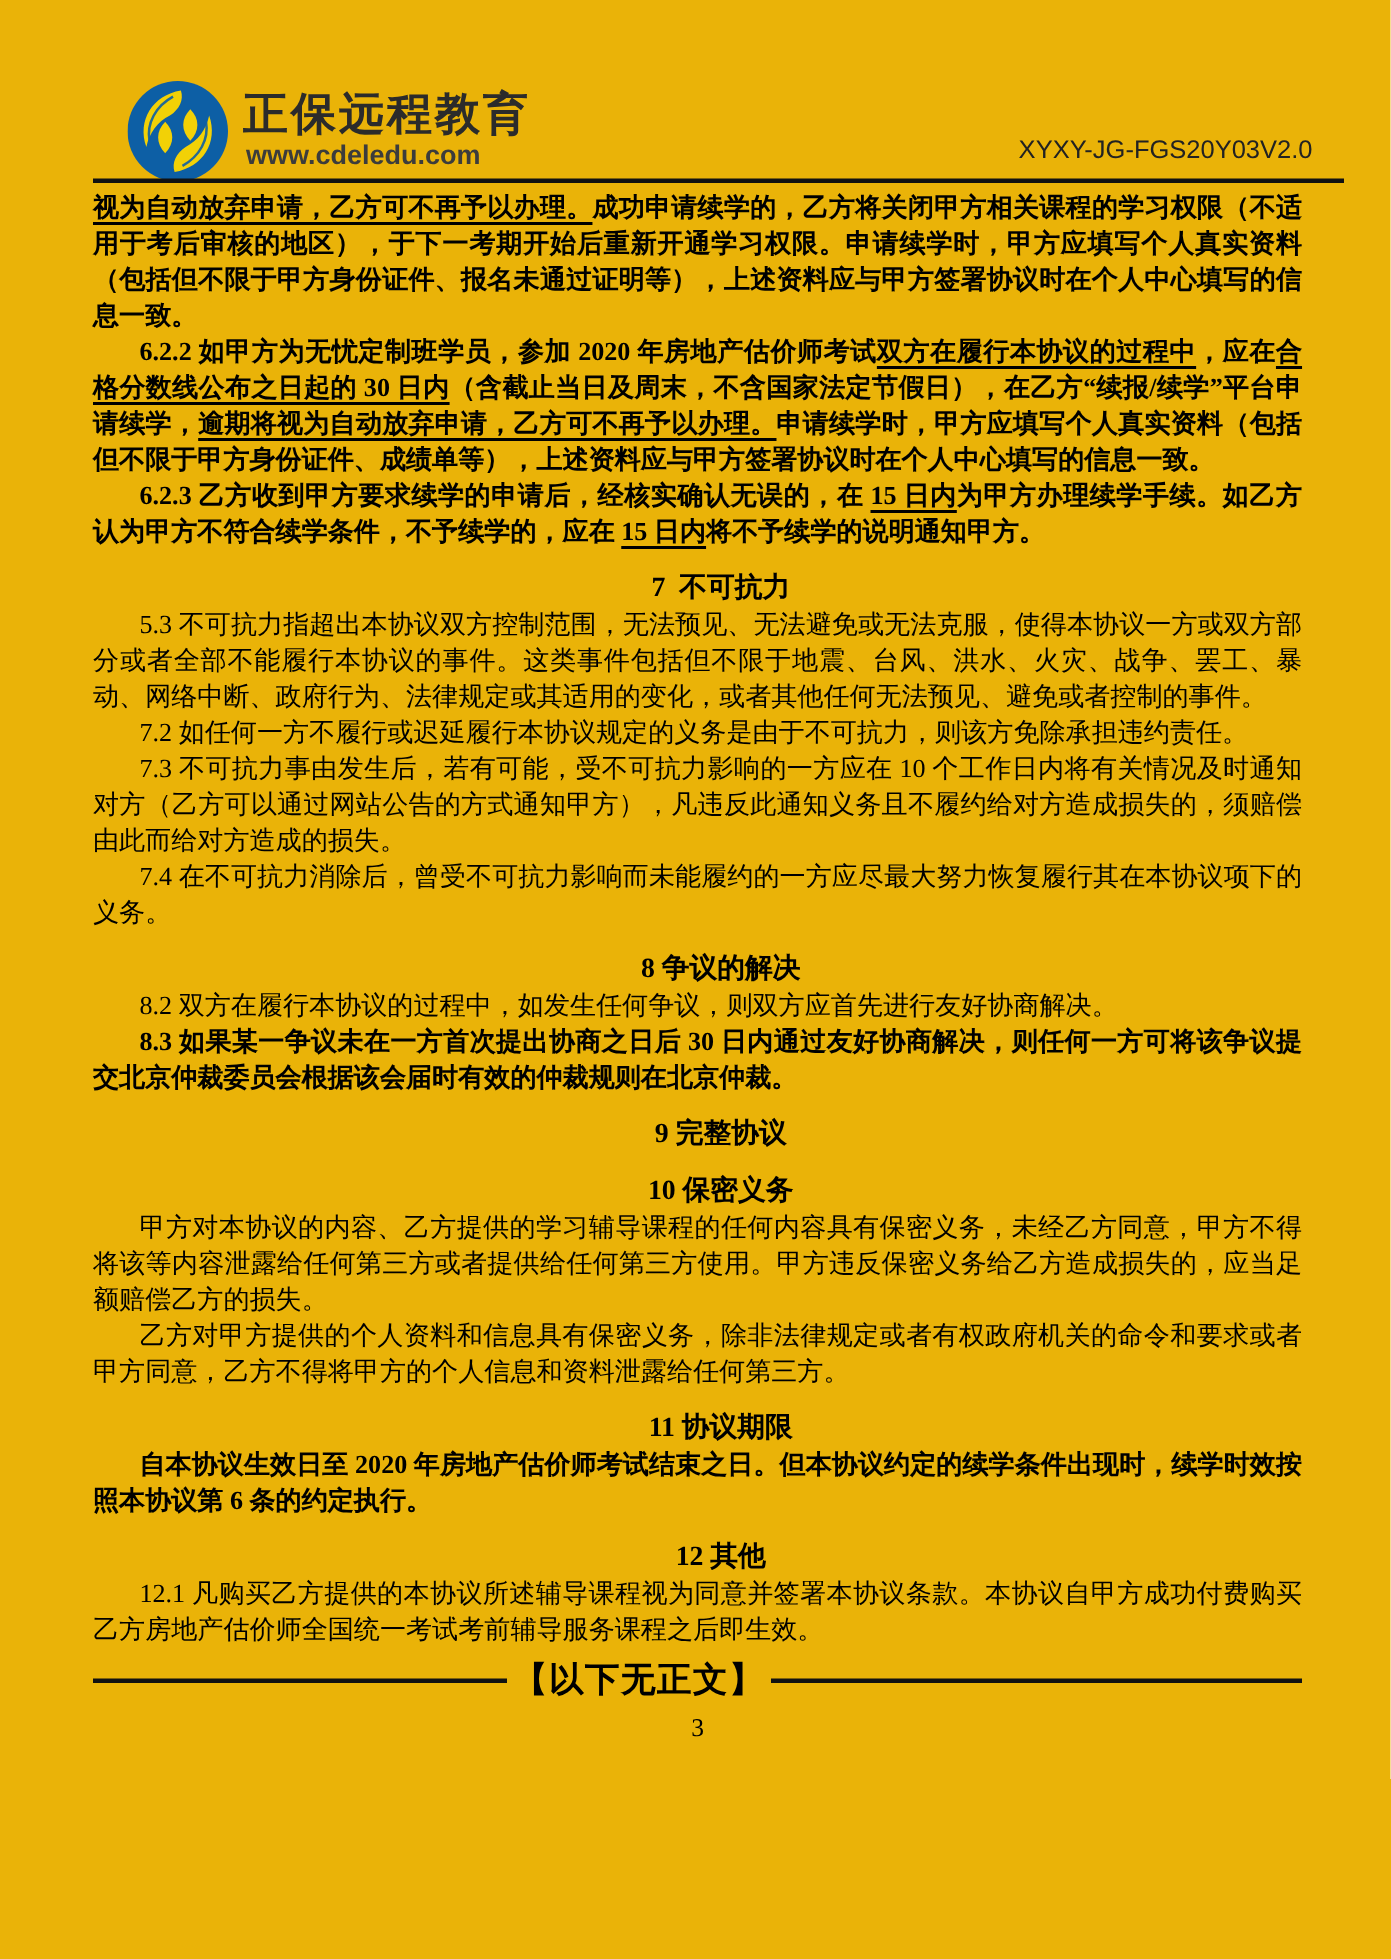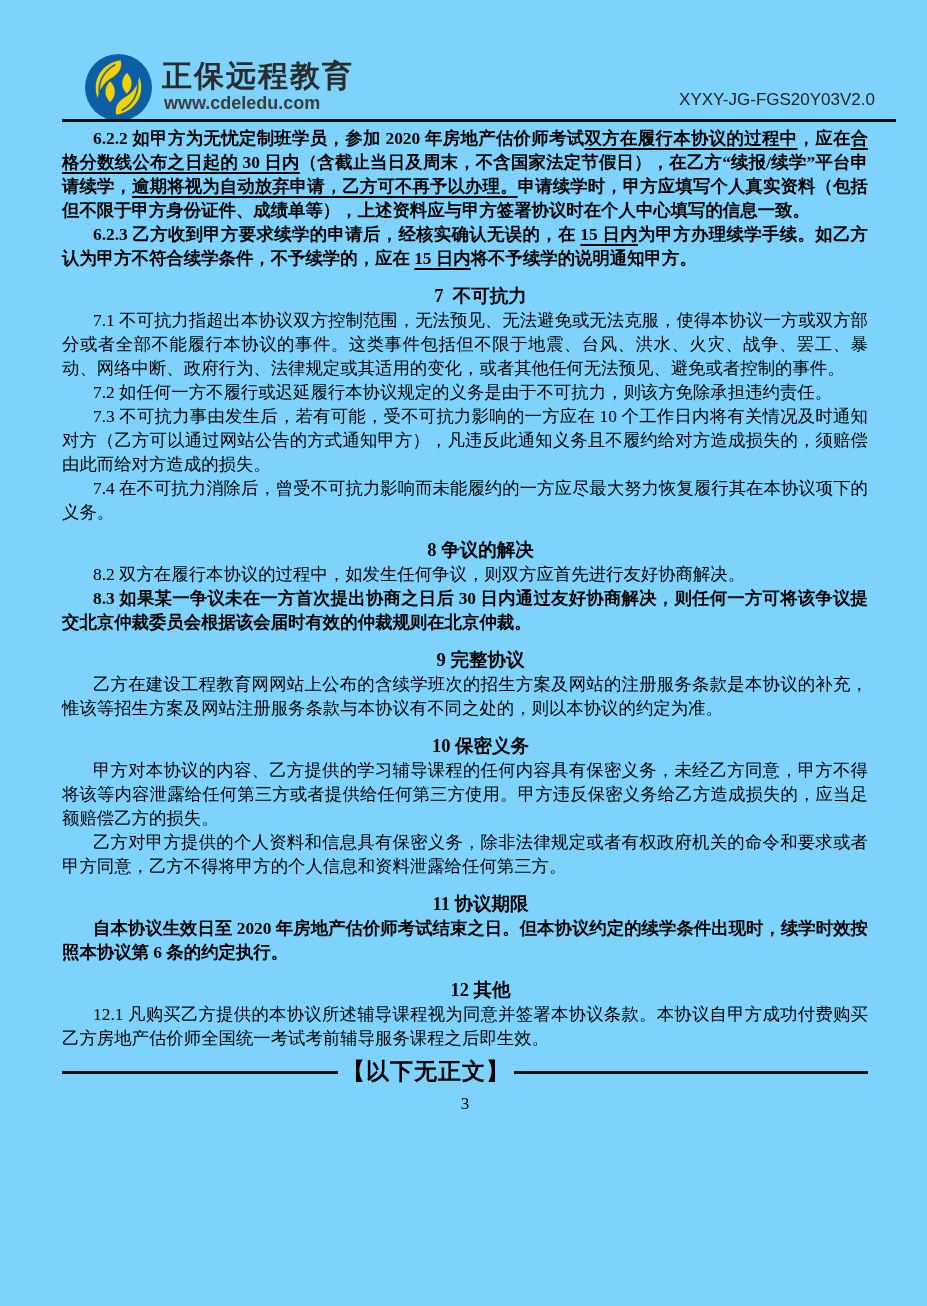--- a/index.html
+++ b/index.html
@@ -1,20 +1,20 @@
 <!DOCTYPE html>
 <html><head>
 <meta charset="utf-8">
 <style>
   html, body { margin: 0; padding: 0; background: #ffffff; }
   .page {
     position: relative;
     width: 927px;
     height: 1306px;
-    background: #7dd3fc;
+    background: #eab308;
     overflow: hidden;
     font-family: "Liberation Serif", serif;
     color: #000000;
   }
   
   .header { position: absolute; left: 0; top: 0; width: 100%; height: 126px; }
   .logo-wrap { position: absolute; left: 85px; top: 54px; width: 67px; height: 67px; }
   .brand-name {
     position: absolute; left: 162px; top: 56px;
     font-family: "Liberation Sans", sans-serif;
@@ -90,32 +90,32 @@
       </svg>
     </div>
     <div class="brand-name">正保远程教育</div>
     <div class="brand-url">www.cdeledu.com</div>
     <div class="doc-code">XYXY-JG-FGS20Y03V2.0</div>
     <div class="header-rule"></div>
   </div>
 
   <div class="content">
 
+    <p class="para bold"><u>视为自动放弃申请，乙方可不再予以办理。</u><span>成功申请续学的，乙方将关闭甲方相关课程的学习权限（不适用于考后审核的地区），于下一考期开始后重新开通学习权限。申请续学时，甲方应填写个人真实资料（包括但不限于甲方身份证件、报名未通过证明等），上述资料应与甲方签署协议时在个人中心填写的信息一致。</span></p>
       <p class="para bold indent"><span>6.2.2 如甲方为无忧定制班学员，参加 2020 年房地产估价师考试</span><u>双方在履行本协议的过程中</u><span>，应在</span><u>合格分数线公布之日起的 30 日内</u><span>（含截止当日及周末，不含国家法定节假日），在乙方“续报/续学”平台申请续学，</span><u>逾期将视为自动放弃申请，乙方可不再予以办理。</u><span>申请续学时，甲方应填写个人真实资料（包括但不限于甲方身份证件、成绩单等），上述资料应与甲方签署协议时在个人中心填写的信息一致。</span></p>
       <p class="para bold indent"><span>6.2.3 乙方收到甲方要求续学的申请后，经核实确认无误的，在 </span><u>15 日内</u><span>为甲方办理续学手续。如乙方认为甲方不符合续学条件，不予续学的，应在 </span><u>15 日内</u><span>将不予续学的说明通知甲方。</span></p>
       <div class="heading">7  不可抗力</div>
-      <p class="para indent"><span>7.1 不可抗力指超出本协议双方控制范围，无法预见、无法避免或无法克服，使得本协议一方或双方部分或者全部不能履行本协议的事件。这类事件包括但不限于地震、台风、洪水、火灾、战争、罢工、暴动、网络中断、政府行为、法律规定或其适用的变化，或者其他任何无法预见、避免或者控制的事件。</span></p>
+      <p class="para indent"><span>5.3 不可抗力指超出本协议双方控制范围，无法预见、无法避免或无法克服，使得本协议一方或双方部分或者全部不能履行本协议的事件。这类事件包括但不限于地震、台风、洪水、火灾、战争、罢工、暴动、网络中断、政府行为、法律规定或其适用的变化，或者其他任何无法预见、避免或者控制的事件。</span></p>
       <p class="para indent"><span>7.2 如任何一方不履行或迟延履行本协议规定的义务是由于不可抗力，则该方免除承担违约责任。</span></p>
       <p class="para indent"><span>7.3 不可抗力事由发生后，若有可能，受不可抗力影响的一方应在 10 个工作日内将有关情况及时通知对方（乙方可以通过网站公告的方式通知甲方），凡违反此通知义务且不履约给对方造成损失的，须赔偿由此而给对方造成的损失。</span></p>
       <p class="para indent"><span>7.4 在不可抗力消除后，曾受不可抗力影响而未能履约的一方应尽最大努力恢复履行其在本协议项下的义务。</span></p>
       <div class="heading">8 争议的解决</div>
       <p class="para indent"><span>8.2 双方在履行本协议的过程中，如发生任何争议，则双方应首先进行友好协商解决。</span></p>
       <p class="para bold indent"><span>8.3 如果某一争议未在一方首次提出协商之日后 30 日内通过友好协商解决，则任何一方可将该争议提交北京仲裁委员会根据该会届时有效的仲裁规则在北京仲裁。</span></p>
       <div class="heading">9 完整协议</div>
-      <p class="para indent"><span>乙方在建设工程教育网网站上公布的含续学班次的招生方案及网站的注册服务条款是本协议的补充，惟该等招生方案及网站注册服务条款与本协议有不同之处的，则以本协议的约定为准。</span></p>
       <div class="heading">10 保密义务</div>
       <p class="para indent"><span>甲方对本协议的内容、乙方提供的学习辅导课程的任何内容具有保密义务，未经乙方同意，甲方不得将该等内容泄露给任何第三方或者提供给任何第三方使用。甲方违反保密义务给乙方造成损失的，应当足额赔偿乙方的损失。</span></p>
       <p class="para indent"><span>乙方对甲方提供的个人资料和信息具有保密义务，除非法律规定或者有权政府机关的命令和要求或者甲方同意，乙方不得将甲方的个人信息和资料泄露给任何第三方。</span></p>
       <div class="heading">11 协议期限</div>
       <p class="para bold indent"><span>自本协议生效日至 2020 年房地产估价师考试结束之日。但本协议约定的续学条件出现时，续学时效按照本协议第 6 条的约定执行。</span></p>
       <div class="heading">12 其他</div>
       <p class="para indent"><span>12.1 凡购买乙方提供的本协议所述辅导课程视为同意并签署本协议条款。本协议自甲方成功付费购买乙方房地产估价师全国统一考试考前辅导服务课程之后即生效。</span></p>
       <div class="footer-marker">
       <div class="rule left"></div>
       <div class="label">【以下无正文】</div>

